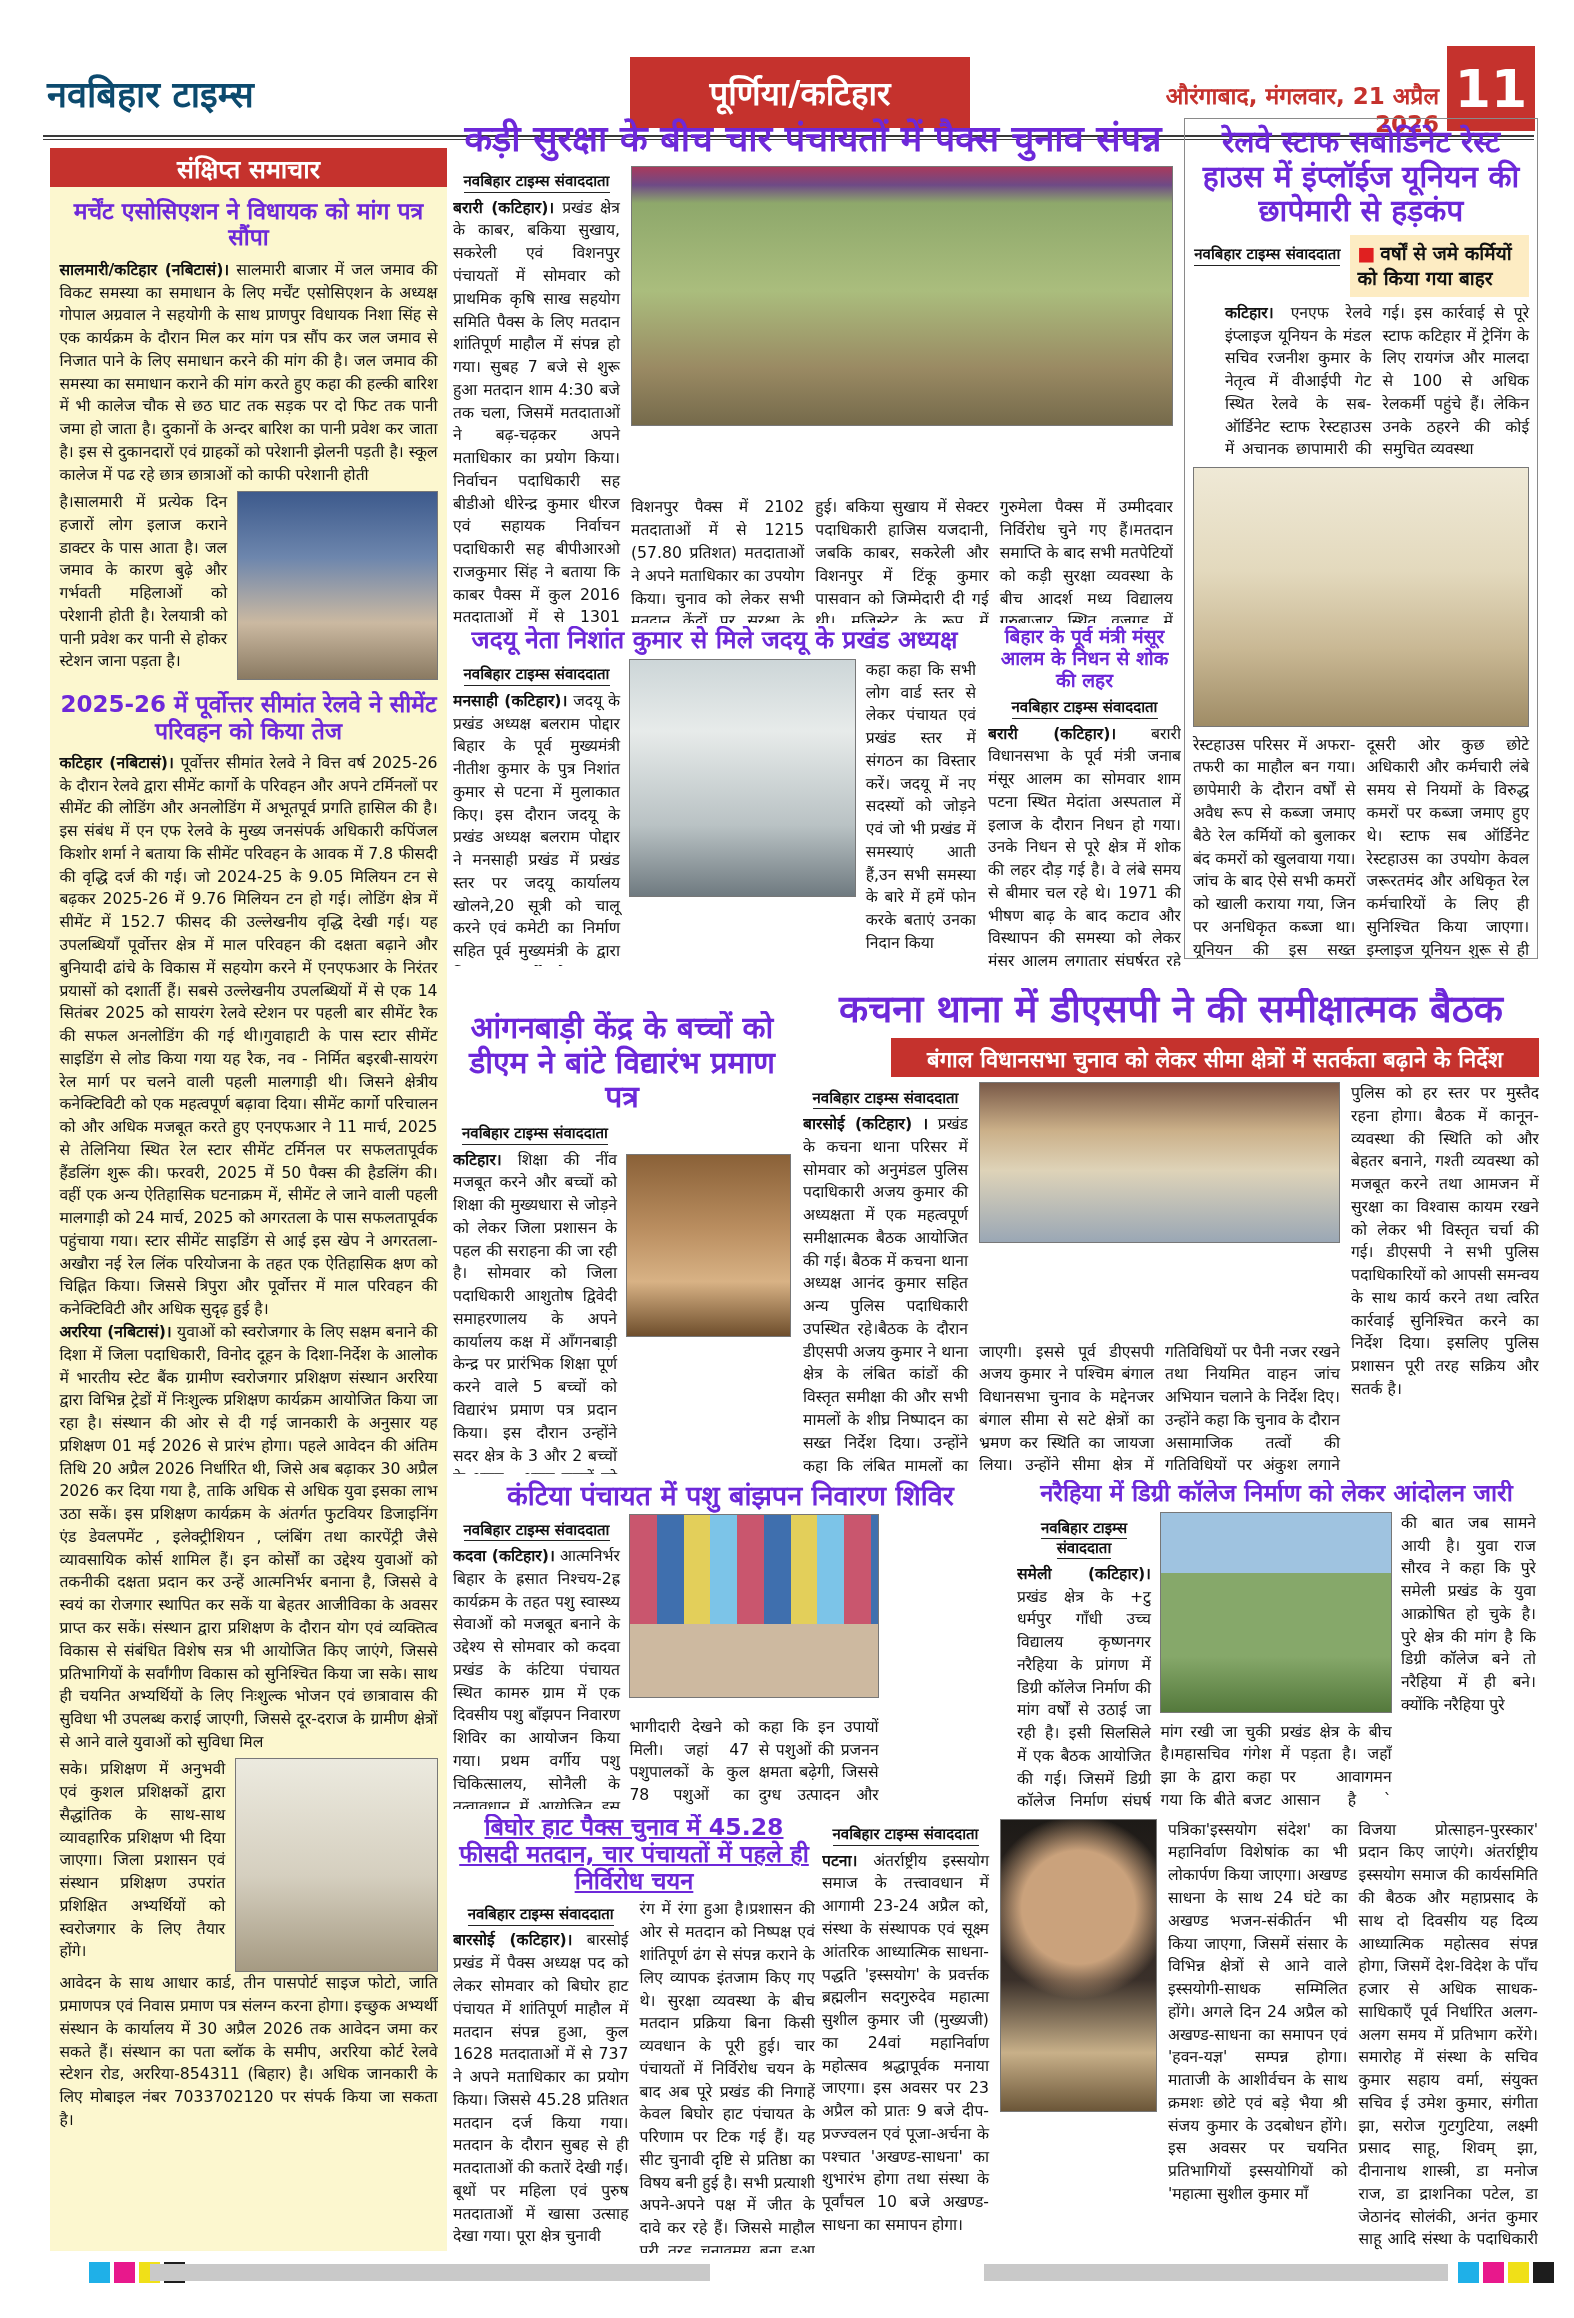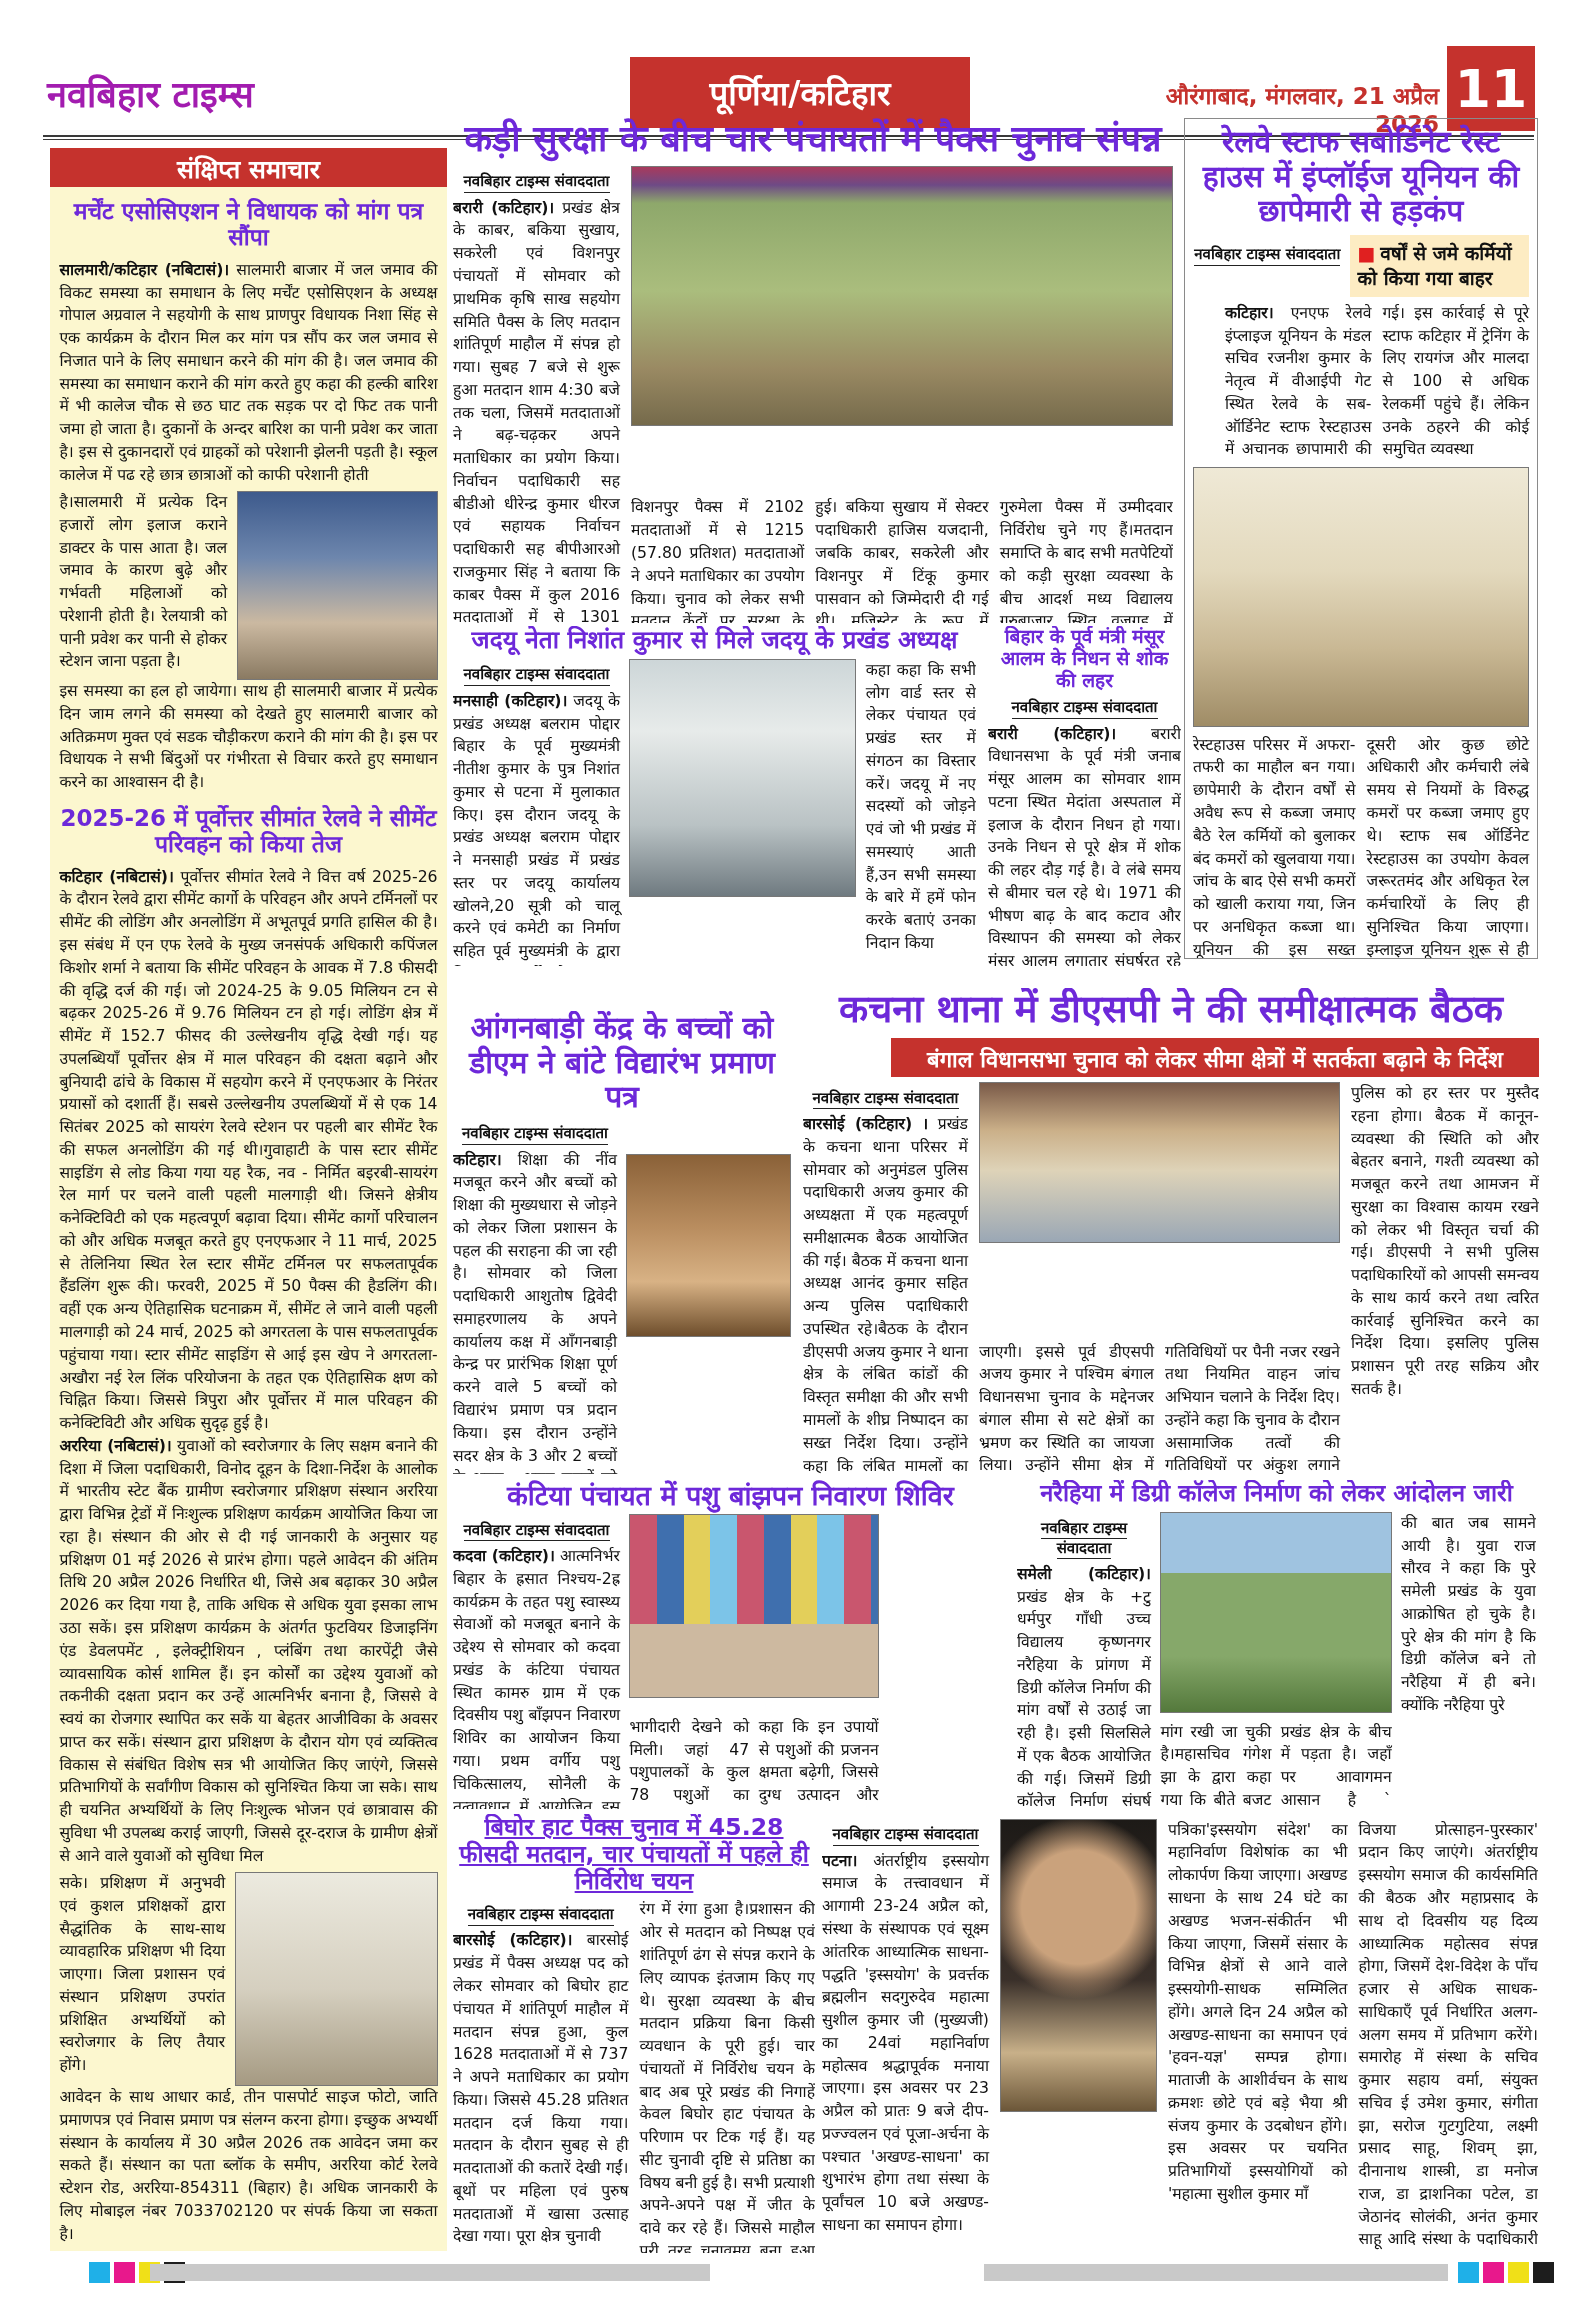--- a/index.html
+++ b/index.html
@@ -1,21 +1,21 @@
 <!DOCTYPE html>
 <html style="font-size:12.6px"><head>
 <meta charset="utf-8">
 <style>
   * { margin:0; padding:0; box-sizing:border-box; }
   html,body { background:#ffffff; }
   body { font-family:"DejaVu Sans", sans-serif; color:#111; }
   .page { position:relative; width:1574px; height:2319px; background:#fff; overflow:hidden; }
 
   
-  .paper-name   { position:absolute; left:47px; top:69px; font-size:36px; font-weight:bold; color:#a21caf; }
+  .paper-name   { position:absolute; left:47px; top:69px; font-size:36px; font-weight:bold; color:#0c4a6e; }
   .edition-badge{ position:absolute; left:630px; top:57px; width:340px; height:71px; background:#c5322d; color:#fff;
                   font-size:33px; font-weight:bold; display:flex; align-items:center; justify-content:center; }
   .dateline     { position:absolute; left:1124px; top:79px; width:315px; text-align:right; font-size:23px; font-weight:bold; color:#c5322d; }
   .page-badge   { position:absolute; left:1447px; top:46px; width:88px; height:85px; background:#c5322d; color:#fff;
                   font-size:52px; font-weight:bold; display:flex; align-items:center; justify-content:center; }
   .masthead-rule{ position:absolute; left:43px; top:135px; width:1491px; height:4.7px;
                   border-top:2.4px solid #3a3a3a; border-bottom:0.8px solid #3a3a3a; }
 
   
   .byline { text-align:center; margin:4.7px 0 6.3px; font-size:15px; font-weight:bold; }
@@ -151,21 +151,20 @@
         <span>संक्षिप्त समाचार</span>
       </div>
 
     <article class="s-article">
       <h2>मर्चेंट एसोसिएशन ने विधायक को मांग पत्र सौंपा</h2>
       <p class="body-txt"><b class="lead">सालमारी/कटिहार (नबिटासं)।</b> <span>सालमारी बाजार में जल जमाव की विकट समस्या का समाधान के लिए मर्चेंट एसोसिएशन के अध्यक्ष गोपाल अग्रवाल ने सहयोगी के साथ प्राणपुर विधायक निशा सिंह से एक कार्यक्रम के दौरान मिल कर मांग पत्र सौंप कर जल जमाव से निजात पाने के लिए समाधान करने की मांग की है। जल जमाव की समस्या का समाधान कराने की मांग करते हुए कहा की हल्की बारिश में भी कालेज चौक से छठ घाट तक सड़क पर दो फिट तक पानी जमा हो जाता है। दुकानों के अन्दर बारिश का पानी प्रवेश कर जाता है। इस से दुकानदारों एवं ग्राहकों को परेशानी झेलनी पड़ती है। स्कूल कालेज में पढ रहे छात्र छात्राओं को काफी परेशानी होती</span></p>
       <div class="s-row">
         <p class="body-txt col">है।सालमारी में प्रत्येक दिन हजारों लोग इलाज कराने डाक्टर के पास आता है। जल जमाव के कारण बुढ़े और गर्भवती महिलाओं को परेशानी होती है। रेलयात्री को पानी प्रवेश कर पानी से होकर स्टेशन जाना पड़ता है।</p>
         <div class="photo ph-meeting-blue"></div>
       </div>
-      <p class="body-txt">इस समस्या का हल हो जायेगा। साथ ही सालमारी बाजार में प्रत्येक दिन जाम लगने की समस्या को देखते हुए सालमारी बाजार को अतिक्रमण मुक्त एवं सडक चौड़ीकरण कराने की मांग की है। इस पर विधायक ने सभी बिंदुओं पर गंभीरता से विचार करते हुए समाधान करने का आश्वासन दी है।</p>
     </article>
 
     <article class="s-article">
       <h2>2025-26 में पूर्वोत्तर सीमांत रेलवे ने सीमेंट परिवहन को किया तेज</h2>
       <p class="body-txt"><b class="lead">कटिहार (नबिटासं)।</b> <span>पूर्वोत्तर सीमांत रेलवे ने वित्त वर्ष 2025-26 के दौरान रेलवे द्वारा सीमेंट कार्गो के परिवहन और अपने टर्मिनलों पर सीमेंट की लोडिंग और अनलोडिंग में अभूतपूर्व प्रगति हासिल की है। इस संबंध में एन एफ रेलवे के मुख्य जनसंपर्क अधिकारी कपिंजल किशोर शर्मा ने बताया कि सीमेंट परिवहन के आवक में 7.8 फीसदी की वृद्धि दर्ज की गई। जो 2024-25 के 9.05 मिलियन टन से बढ़कर 2025-26 में 9.76 मिलियन टन हो गई। लोडिंग क्षेत्र में सीमेंट में 152.7 फीसद की उल्लेखनीय वृद्धि देखी गई। यह उपलब्धियाँ पूर्वोत्तर क्षेत्र में माल परिवहन की दक्षता बढ़ाने और बुनियादी ढांचे के विकास में सहयोग करने में एनएफआर के निरंतर प्रयासों को दशार्ती हैं। सबसे उल्लेखनीय उपलब्धियों में से एक 14 सितंबर 2025 को सायरंग रेलवे स्टेशन पर पहली बार सीमेंट रैक की सफल अनलोडिंग की गई थी।गुवाहाटी के पास स्टार सीमेंट साइडिंग से लोड किया गया यह रैक, नव - निर्मित बइरबी-सायरंग रेल मार्ग पर चलने वाली पहली मालगाड़ी थी। जिसने क्षेत्रीय कनेक्टिविटी को एक महत्वपूर्ण बढ़ावा दिया। सीमेंट कार्गो परिचालन को और अधिक मजबूत करते हुए एनएफआर ने 11 मार्च, 2025 से तेलिनिया स्थित रेल स्टार सीमेंट टर्मिनल पर सफलतापूर्वक हैंडलिंग शुरू की। फरवरी, 2025 में 50 पैक्स की हैडलिंग की। वहीं एक अन्य ऐतिहासिक घटनाक्रम में, सीमेंट ले जाने वाली पहली मालगाड़ी को 24 मार्च, 2025 को अगरतला के पास सफलतापूर्वक पहुंचाया गया। स्टार सीमेंट साइडिंग से आई इस खेप ने अगरतला- अखौरा नई रेल लिंक परियोजना के तहत एक ऐतिहासिक क्षण को चिह्नित किया। जिससे त्रिपुरा और पूर्वोत्तर में माल परिवहन की कनेक्टिविटी और अधिक सुदृढ़ हुई है।</span></p>
     </article>
 
     <article class="s-article">
       <p class="body-txt"><b class="lead">अररिया (नबिटासं)।</b> <span>युवाओं को स्वरोजगार के लिए सक्षम बनाने की दिशा में जिला पदाधिकारी, विनोद दूहन के दिशा-निर्देश के आलोक में भारतीय स्टेट बैंक ग्रामीण स्वरोजगार प्रशिक्षण संस्थान अररिया द्वारा विभिन्न ट्रेडों में निःशुल्क प्रशिक्षण कार्यक्रम आयोजित किया जा रहा है। संस्थान की ओर से दी गई जानकारी के अनुसार यह प्रशिक्षण 01 मई 2026 से प्रारंभ होगा। पहले आवेदन की अंतिम तिथि 20 अप्रैल 2026 निर्धारित थी, जिसे अब बढ़ाकर 30 अप्रैल 2026 कर दिया गया है, ताकि अधिक से अधिक युवा इसका लाभ उठा सकें। इस प्रशिक्षण कार्यक्रम के अंतर्गत फुटवियर डिजाइनिंग एंड डेवलपमेंट , इलेक्ट्रीशियन , प्लंबिंग तथा कारपेंट्री जैसे व्यावसायिक कोर्स शामिल हैं। इन कोर्सों का उद्देश्य युवाओं को तकनीकी दक्षता प्रदान कर उन्हें आत्मनिर्भर बनाना है, जिससे वे स्वयं का रोजगार स्थापित कर सकें या बेहतर आजीविका के अवसर प्राप्त कर सकें। संस्थान द्वारा प्रशिक्षण के दौरान योग एवं व्यक्तित्व विकास से संबंधित विशेष सत्र भी आयोजित किए जाएंगे, जिससे प्रतिभागियों के सर्वांगीण विकास को सुनिश्चित किया जा सके। साथ ही चयनित अभ्यर्थियों के लिए निःशुल्क भोजन एवं छात्रावास की सुविधा भी उपलब्ध कराई जाएगी, जिससे दूर-दराज के ग्रामीण क्षेत्रों से आने वाले युवाओं को सुविधा मिल</span></p>
       <div class="s-row">

